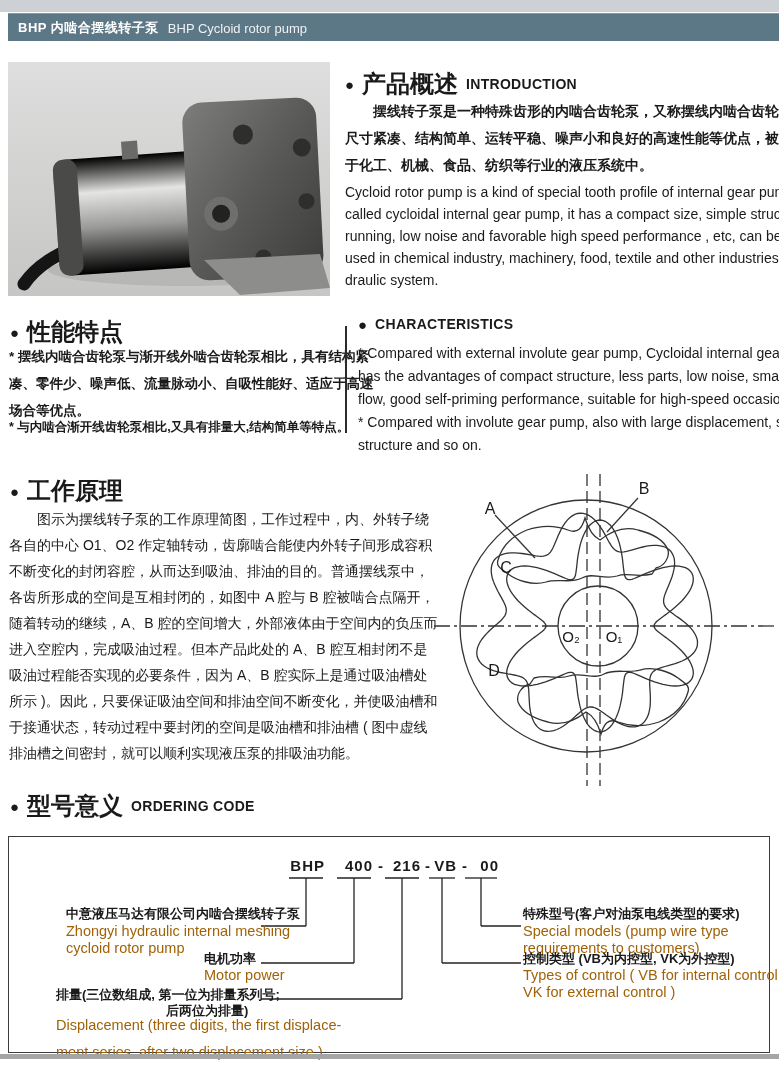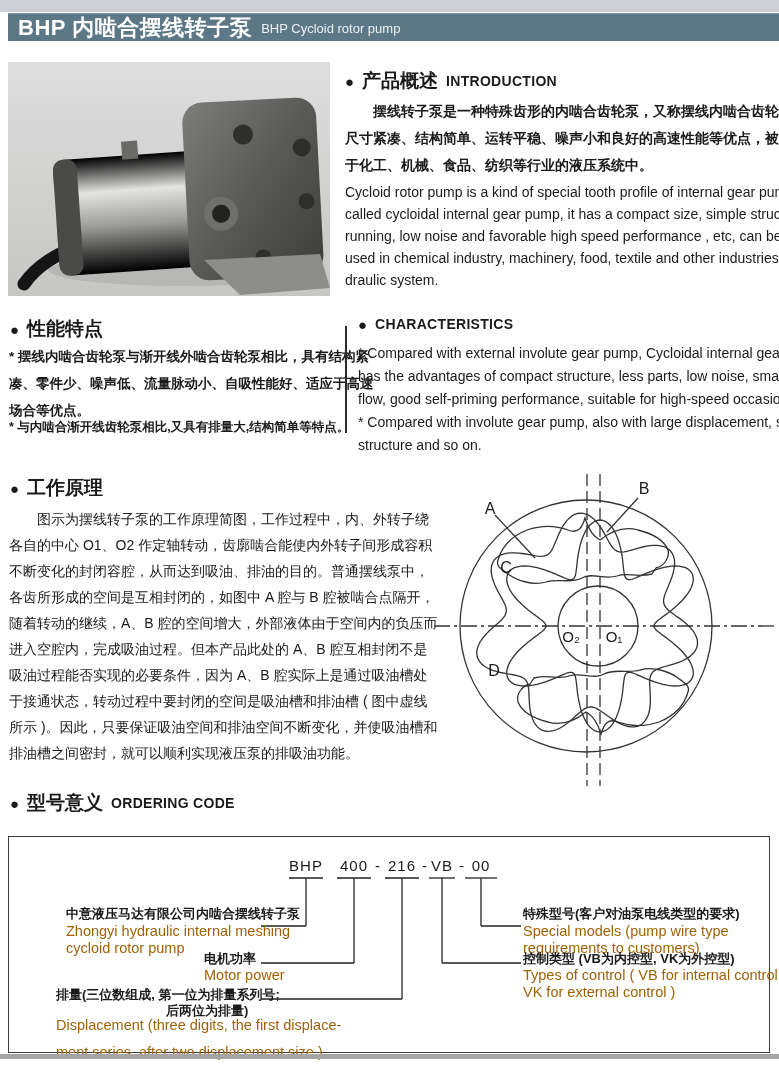--- a/index.html
+++ b/index.html
@@ -3,39 +3,39 @@
 <meta charset="utf-8">
 <style>
   html,body{margin:0;padding:0;background:#ffffff;}
   #page{position:relative;width:779px;height:1071px;background:#ffffff;overflow:hidden;
         font-family:"Liberation Sans",sans-serif;color:#1a1a1a;}
   .abs{position:absolute;}
   
   #top-strip{left:0;top:0;width:779px;height:12px;background:#cdd1d6;}
   #header-bar{left:8px;top:13px;right:0;height:28px;background:#5c7786;
               border-top:1px solid #8499a5;display:flex;align-items:center;padding-left:10px;box-sizing:border-box;}
-  #header-bar .t-zh{color:#fff;font-size:22px;font-weight:700;letter-spacing:.5px;}
+  #header-bar .t-zh{color:#fff;font-size:13px;font-weight:700;letter-spacing:.5px;}
   #header-bar .t-en{color:#eef2f4;font-size:13px;margin-left:9px;padding-top:2px;}
   
   .sec-title{display:flex;align-items:center;gap:8px;}
   .sec-title .bullet{font-size:15px;line-height:1;}
-  .sec-title .zh{font-size:19px;font-weight:700;}
+  .sec-title .zh{font-size:24px;font-weight:700;}
   .sec-title .en{font-size:14px;font-weight:700;letter-spacing:.3px;}
   
   .jline{text-align:justify;text-align-last:justify;white-space:nowrap;}
   .jline.last{text-align-last:left;}
   .zh-body{font-size:14px;font-weight:600;line-height:27px;}
   .en-body{font-size:14px;line-height:22px;}
   .feat-body{font-size:13.5px;font-weight:600;line-height:27px;}
   .prin-body{font-size:14px;font-weight:400;line-height:26px;}
   .indent{text-indent:2em;}
   .divider-v{width:1.5px;background:#2b2b2b;}
   
   #order-box{left:8px;top:836px;width:762px;height:217px;border:1.5px solid #3c3c3c;box-sizing:border-box;}
-  .code-seg{position:absolute;top:20px;font-size:15px;font-weight:400;letter-spacing:1px;text-align:center;}
+  .code-seg{position:absolute;top:20px;font-size:15px;font-weight:700;letter-spacing:1px;text-align:right;}
   .lbl-zh{position:absolute;font-size:13px;font-weight:700;white-space:nowrap;}
   .lbl-en{position:absolute;font-size:14.5px;white-space:nowrap;color:#a16207;}
   #bottom-strip{left:0;top:1054px;width:779px;height:5px;background:#a5a5a5;}
   svg text{font-family:"Liberation Sans",sans-serif;}
 </style>
 </head>
 <body>
 
 <div id="page">
 
@@ -140,22 +140,22 @@
     <span class="zh">工作原理</span>
   </div>
   <div class="abs prin-body" style="left:9px;top:506px;width:416px;">
     <div class="jline indent">图示为摆线转子泵的工作原理简图，工作过程中，内、外转子绕</div>
     <div class="jline">各自的中心 O1、O2 作定轴转动，齿廓啮合能使内外转子间形成容积</div>
     <div class="jline">不断变化的封闭容腔，从而达到吸油、排油的目的。普通摆线泵中，</div>
     <div class="jline">各齿所形成的空间是互相封闭的，如图中 A 腔与 B 腔被啮合点隔开，</div>
     <div class="jline">随着转动的继续，A、B 腔的空间增大，外部液体由于空间内的负压而</div>
     <div class="jline">进入空腔内，完成吸油过程。但本产品此处的 A、B 腔互相封闭不是</div>
     <div class="jline">吸油过程能否实现的必要条件，因为 A、B 腔实际上是通过吸油槽处</div>
+    <div class="jline">所示 )。因此，只要保证吸油空间和排油空间不断变化，并使吸油槽和</div>
     <div class="jline">于接通状态，转动过程中要封闭的空间是吸油槽和排油槽 ( 图中虚线</div>
-    <div class="jline">所示 )。因此，只要保证吸油空间和排油空间不断变化，并使吸油槽和</div>
     <div class="jline last">排油槽之间密封，就可以顺利实现液压泵的排吸油功能。</div>
   </div>
 
   <div class="abs" style="left:432px;top:468px;width:347px;height:322px;">
     <svg width="347" height="322" viewBox="0 0 347 322" fill="none" stroke="#333" stroke-width="1.3">
       <line x1="2" y1="158" x2="345" y2="158" stroke-dasharray="16 4 3 4"></line>
       <line x1="155" y1="6" x2="155" y2="318" stroke-dasharray="12 5"></line>
       <line x1="168" y1="6" x2="168" y2="318" stroke-dasharray="12 5"></line>
       <circle cx="154" cy="158" r="126"></circle>
       <path id="outer-ring" d="M256.7 158.0L254.0 155.5L251.2 153.2L248.2 150.9L245.3 148.9L242.6 146.9L240.0 145.0L237.6 143.3L235.6 141.5L234.0 139.7L232.8 137.9L232.0 136.1L231.6 134.1L231.6 131.9L232.0 129.6L232.7 127.1L233.7 124.4L234.9 121.5L236.2 118.4L237.6 115.1L238.9 111.7L240.2 108.2L241.2 104.7L242.0 101.2L242.5 97.7L242.6 94.3L242.3 91.1L241.5 88.2L240.3 85.6L238.7 83.2L236.7 81.3L234.3 79.7L231.5 78.5L228.4 77.8L225.1 77.4L221.6 77.4L218.1 77.7L214.4 78.2L210.8 79.0L207.2 79.9L203.8 80.9L200.5 81.8L197.5 82.7L194.6 83.4L192.0 83.9L189.6 84.1L187.4 83.9L185.5 83.4L183.7 82.4L182.0 81.1L180.4 79.3L178.9 77.2L177.4 74.7L175.9 72.0L174.3 69.0L172.6 65.9L170.8 62.7L168.8 59.6L166.7 56.6L164.4 53.8L162.0 51.2L159.4 49.1L156.8 47.3L154.0 46.1L151.2 45.3L148.4 45.1L145.6 45.5L142.8 46.4L140.2 47.9L137.7 49.8L135.3 52.1L133.1 54.8L131.1 57.8L129.3 61.0L127.7 64.4L126.1 67.7L124.8 71.0L123.5 74.1L122.2 77.1L121.0 79.7L119.7 82.1L118.4 84.1L116.9 85.7L115.3 86.9L113.4 87.7L111.3 88.1L109.0 88.3L106.4 88.1L103.5 87.8L100.4 87.2L97.1 86.6L93.6 86.0L90.0 85.5L86.3 85.1L82.6 84.8L79.0 84.9L75.5 85.2L72.2 85.8L69.2 86.8L66.5 88.2L64.2 89.9L62.3 92.0L60.8 94.5L59.8 97.2L59.3 100.1L59.2 103.3L59.6 106.6L60.3 110.0L61.4 113.4L62.8 116.8L64.4 120.2L66.0 123.5L67.7 126.6L69.4 129.6L70.9 132.4L72.2 135.0L73.3 137.4L74.0 139.7L74.3 141.9L74.2 143.9L73.7 145.9L72.8 147.8L71.4 149.7L69.7 151.7L67.6 153.7L65.3 155.8L62.7 158.0L60.1 160.3L57.4 162.8L54.8 165.4L52.3 168.2L50.1 171.0L48.1 174.0L46.6 176.9L45.5 179.9L44.9 182.9L44.8 185.8L45.2 188.6L46.2 191.2L47.7 193.7L49.7 196.0L52.1 198.0L54.9 199.8L58.1 201.3L61.4 202.6L65.0 203.6L68.6 204.5L72.2 205.2L75.7 205.9L79.0 206.4L82.2 207.0L85.0 207.6L87.6 208.3L89.8 209.2L91.7 210.3L93.3 211.6L94.5 213.2L95.4 215.2L96.0 217.4L96.5 220.0L96.8 222.9L96.9 226.0L97.1 229.4L97.3 232.9L97.5 236.5L97.9 240.2L98.5 243.9L99.4 247.4L100.5 250.7L101.8 253.8L103.5 256.5L105.4 258.9L107.6 260.7L110.1 262.1L112.8 263.0L115.6 263.4L118.6 263.2L121.7 262.6L124.9 261.5L128.0 260.0L131.1 258.2L134.2 256.1L137.1 253.8L139.9 251.4L142.6 249.1L145.1 246.8L147.5 244.7L149.8 242.8L151.9 241.3L154.0 240.1L156.0 239.3L158.0 238.9L160.1 239.0L162.2 239.5L164.3 240.4L166.6 241.6L169.0 243.2L171.6 245.0L174.3 247.0L177.2 249.0L180.2 251.1L183.3 253.1L186.6 254.9L189.8 256.4L193.1 257.7L196.4 258.5L199.5 258.9L202.6 258.9L205.4 258.3L208.0 257.2L210.4 255.7L212.5 253.7L214.2 251.2L215.6 248.4L216.8 245.3L217.5 241.9L218.1 238.3L218.3 234.6L218.4 230.9L218.3 227.3L218.1 223.7L217.9 220.3L217.7 217.1L217.7 214.2L217.8 211.5L218.2 209.2L218.8 207.1L219.8 205.3L221.1 203.7L222.8 202.4L224.8 201.3L227.2 200.3L230.0 199.4L233.0 198.5L236.2 197.6L239.6 196.6L243.1 195.6L246.6 194.4L250.0 193.0L253.3 191.4L256.3 189.6L259.0 187.5L261.3 185.3L263.1 182.9L264.5 180.3L265.3 177.6L265.5 174.8L265.3 171.9L264.4 169.1L263.1 166.2L261.4 163.4L259.2 160.6L256.7 158.0Z"></path>

